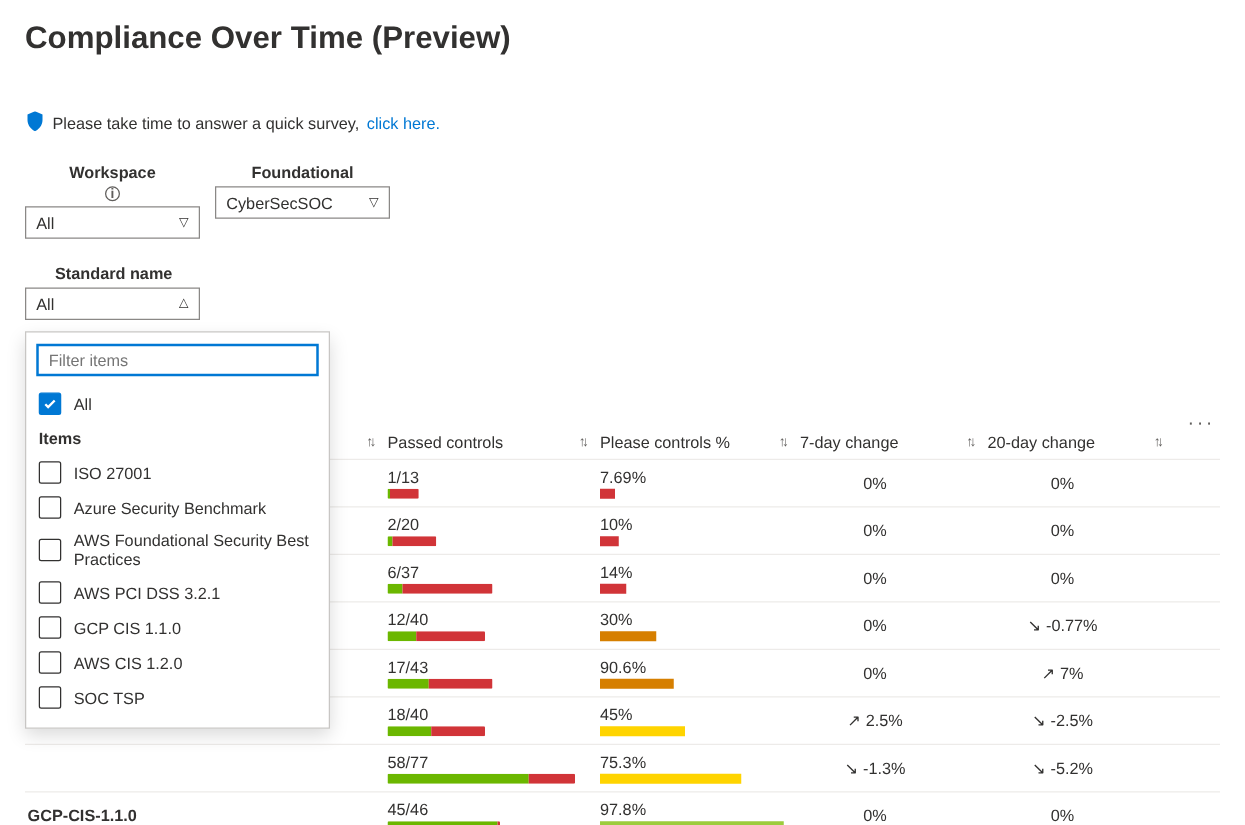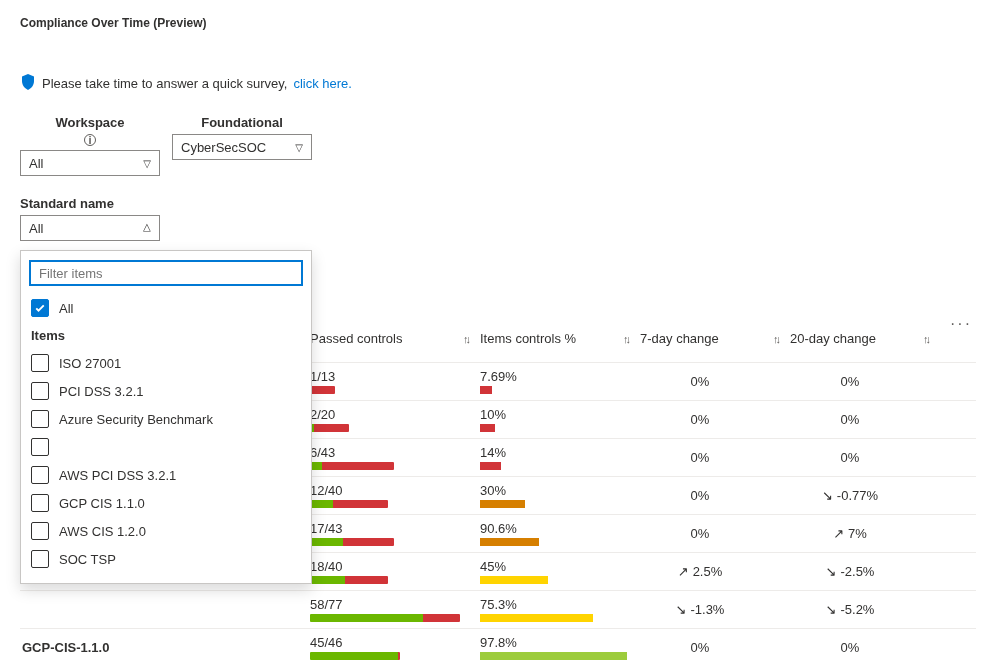--- a/index.html
+++ b/index.html
@@ -5,21 +5,21 @@
 * { box-sizing: border-box; margin: 0; padding: 0; }
 body {
   font-family: "Segoe UI", -apple-system, sans-serif;
   font-size: 13px;
   color: #323130;
   background: #fff;
   padding: 16px 20px;
   width: 996px;
 }
 h1 {
-  font-size: 12px;
+  font-size: 25px;
   font-weight: 600;
   margin-bottom: 18px;
 }
 .survey-bar {
   display: flex;
   align-items: center;
   gap: 6px;
   margin-bottom: 22px;
   font-size: 13px;
   margin-top: 44px;
@@ -43,26 +43,26 @@
   justify-content: space-between;
   padding: 0 8px;
   font-size: 13px;
   cursor: pointer;
   background: #fff;
 }
 .dropdown .chev { font-size: 10px; color: #323130; }
 .dropdown.open .chev { transform: rotate(180deg); }
 
 .standard-section { position: relative; margin-bottom: 8px; }
-.standard-label { font-size: 13px; font-weight: 600; margin-bottom: 4px; }
+.standard-label { font-size: 13px; font-weight: 600; margin-bottom: 4px; margin-left: 24px; }
 .dropdown-panel {
   position: absolute;
   top: 54px;
   left: 0;
-  width: 292px;
+  width: 244px;
   border: 1px solid #c8c6c4;
   background: #fff;
   box-shadow: 0 6px 14px rgba(0,0,0,.15);
   z-index: 50;
   padding: 8px 0 10px;
 }
 .filter-input {
   margin: 1px 8px 8px;
   width: calc(100% - 16px);
   height: 26px;
@@ -91,21 +91,21 @@
 .chk.checked { background: #0078d4; border-color: #0078d4; color: #fff; }
 .chk svg { width: 12px; height: 12px; }
 
 .table-area { margin-top: 90px; position: relative; }
 .more-dots { position: absolute; right: 4px; top: -16px; font-size: 16px; color: #605e5c; cursor: pointer; letter-spacing: 2px; }
 .thead {
   display: grid;
   grid-template-columns: 290px 170px 160px 150px 150px;
   align-items: center;
   border-bottom: 1px solid #edebe9;
-  padding-bottom: 16px;
+  padding-bottom: 6px;
   font-weight: 400;
   font-size: 13px;
   color: #323130;
 }
 .th { display: flex; align-items: center; gap: 6px; }
 .sort-icons { color: #605e5c; font-size: 11px; margin-left: auto; margin-right: 12px; letter-spacing: -3px; }
 .trow {
   display: grid;
   grid-template-columns: 290px 170px 160px 150px 150px;
   align-items: center;
@@ -186,28 +186,25 @@
       <span>All</span>
     </div>
     <div class="section-label">Items</div>
     <div id="dropdown-items">
         <div class="check-row">
           <span class="chk"></span>
           <span>ISO 27001</span>
         </div>
         <div class="check-row">
           <span class="chk"></span>
-          <span>PCI DSS 3.2.1</span>
-        </div>
-        <div class="check-row">
-          <span class="chk"></span>
           <span>Azure Security Benchmark</span>
         </div>
         <div class="check-row">
           <span class="chk"></span>
+          <span>AWS Foundational Security Best Practices</span>
         </div>
         <div class="check-row">
           <span class="chk"></span>
           <span>AWS PCI DSS 3.2.1</span>
         </div>
         <div class="check-row">
           <span class="chk"></span>
           <span>GCP CIS 1.1.0</span>
         </div>
         <div class="check-row">
@@ -227,21 +224,21 @@
   <div class="thead">
     <div class="th">
         <span style="visibility:hidden">Standard na…</span>
         <span class="sort-icons">↑↓</span>
       </div>
     <div class="th">
         <span>Passed controls</span>
         <span class="sort-icons">↑↓</span>
       </div>
     <div class="th">
-        <span>Items controls %</span>
+        <span>Please controls %</span>
         <span class="sort-icons">↑↓</span>
       </div>
     <div class="th">
         <span>7-day change</span>
         <span class="sort-icons">↑↓</span>
       </div>
     <div class="th">
         <span>20-day change</span>
         <span class="sort-icons">↑↓</span>
       </div>
@@ -287,21 +284,21 @@
         <div class="change-cell">
           <span>0%</span>
         </div>
         <div class="change-cell">
           <span>0%</span>
         </div>
       </div>
       <div class="trow">
         <div class="cell-name"></div>
         <div class="bar-cell">
-          <span>6/43</span>
+          <span>6/37</span>
           <div class="bar-track" style="width: 83.7662px;">
             <div class="bar-pass c-green" style="width:13.953488372093023%"></div>
             <div class="bar-fail" style="width:86.04651162790698%"></div>
           </div>
         </div>
         <div class="pct-cell">
           <span>14%</span>
           <div class="pct-bar-track" style="width: 150px;">
             <div class="pct-bar c-red" style="width: 14%;"></div>
           </div>

